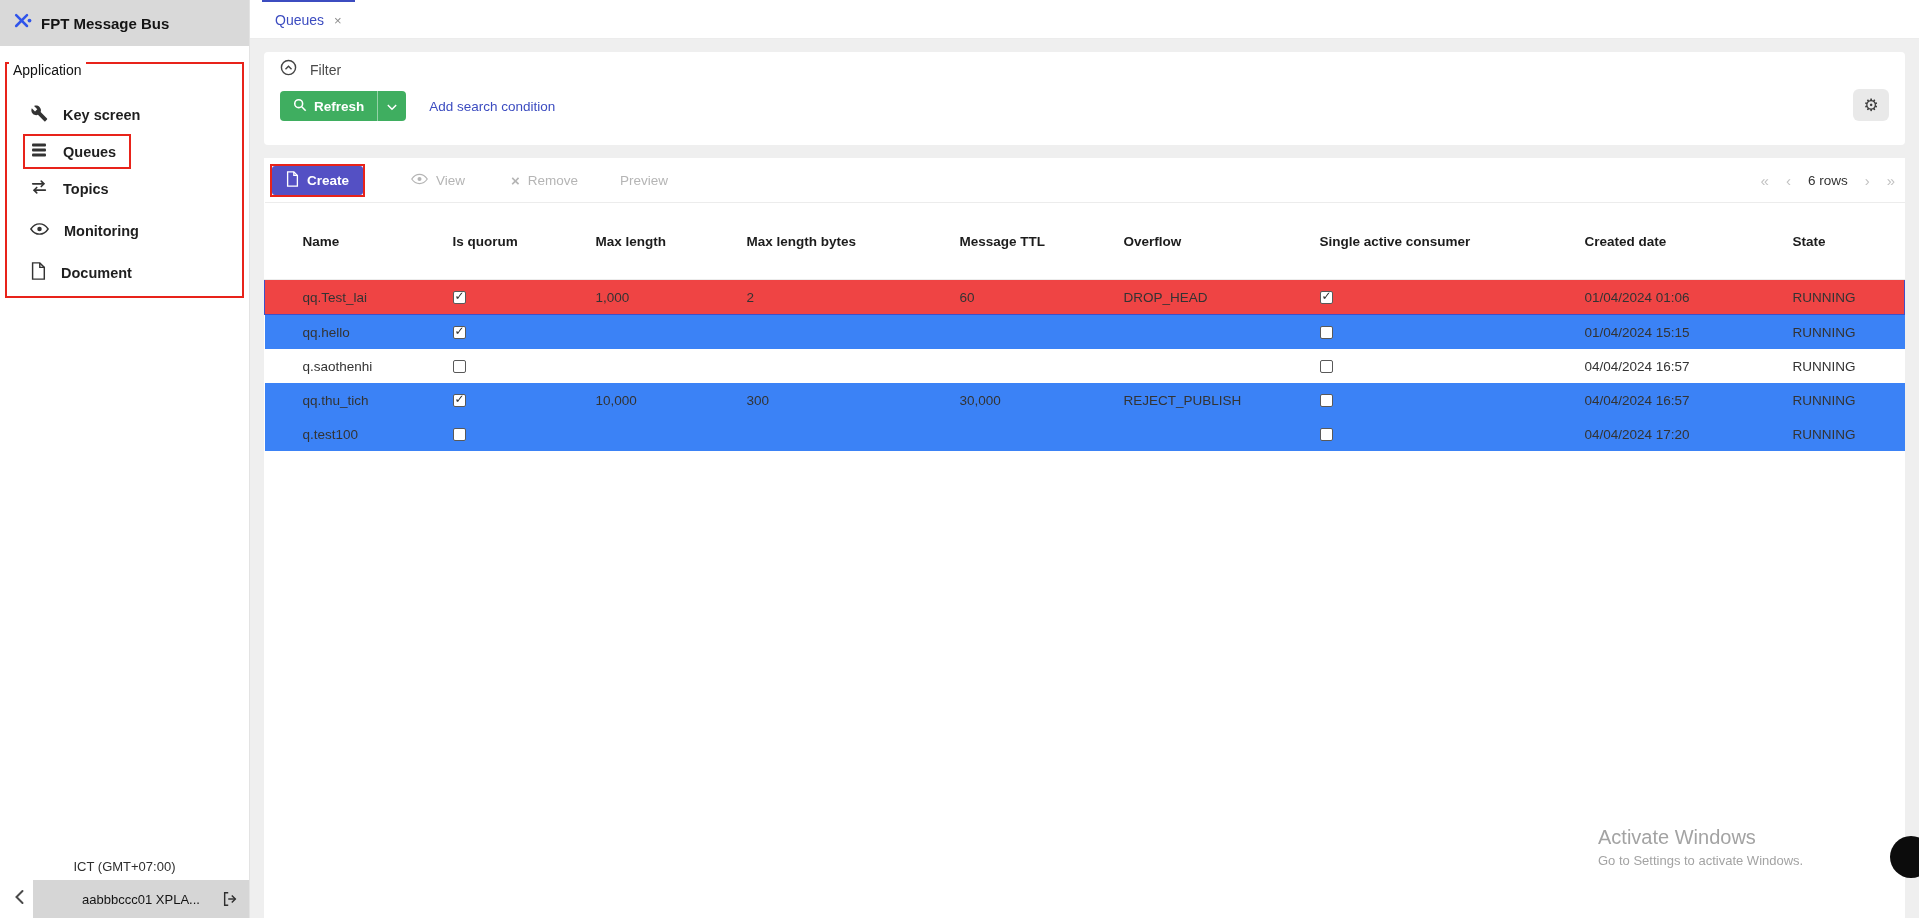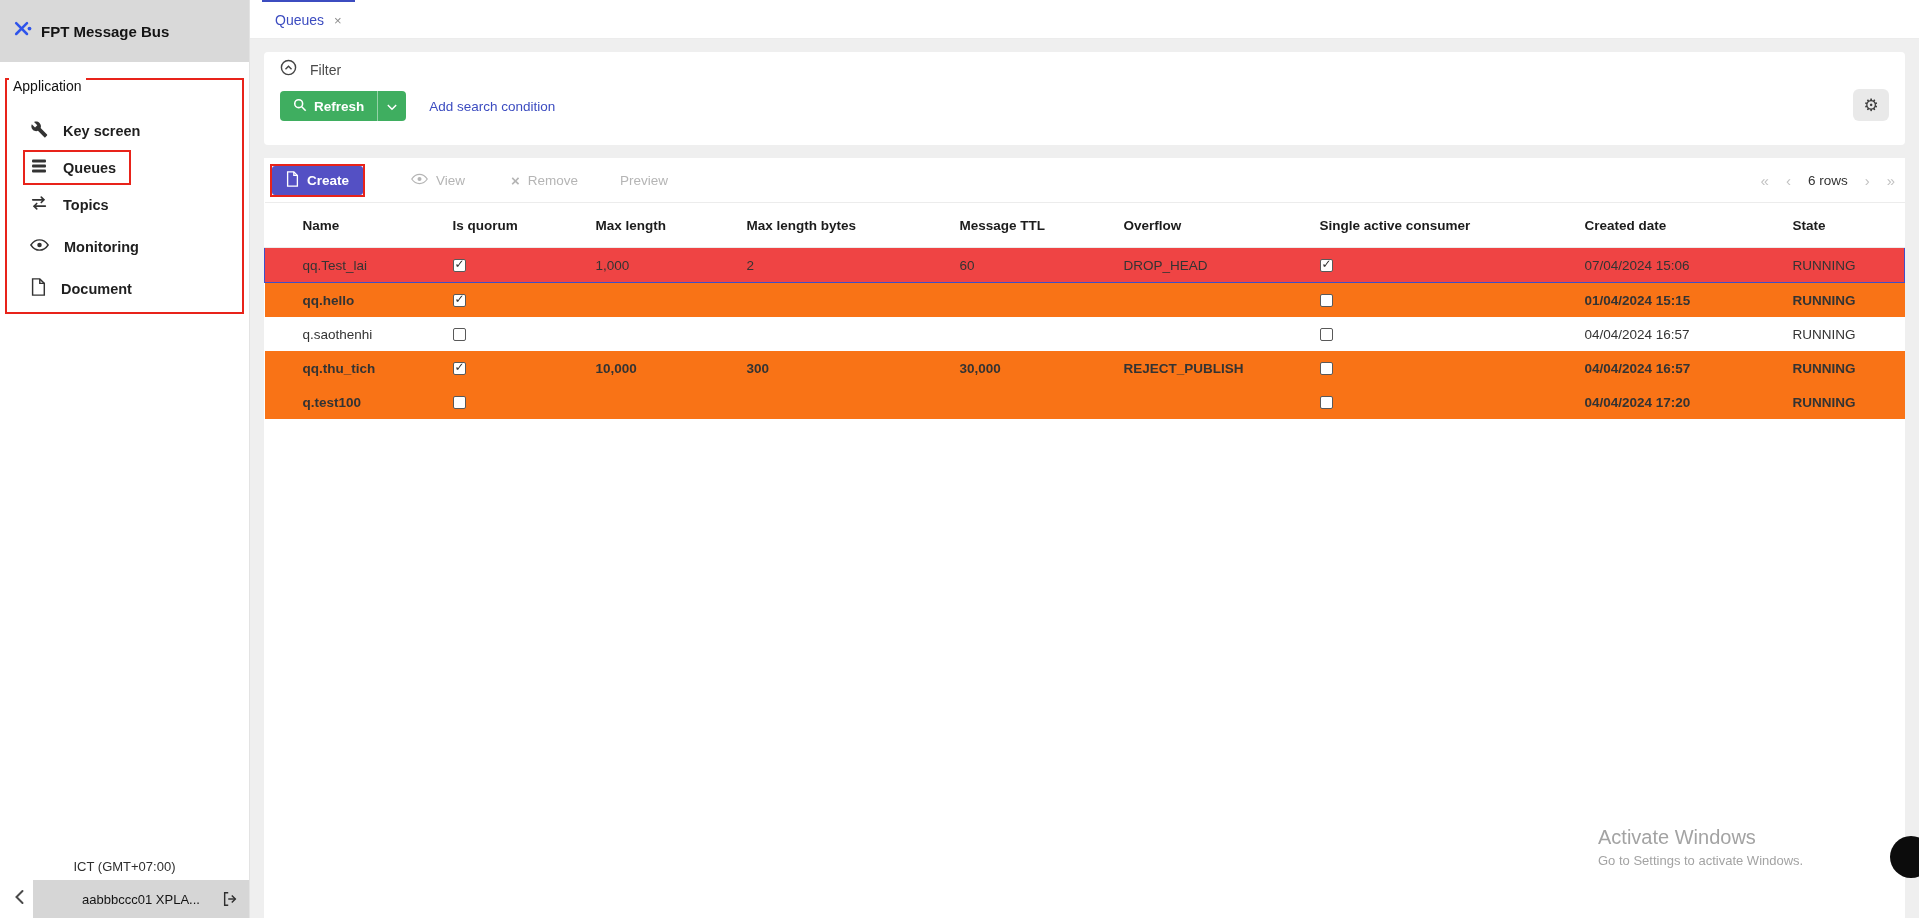--- a/index.html
+++ b/index.html
@@ -6,21 +6,21 @@
   body{
     width:1919px;height:918px;position:relative;overflow:hidden;
     background:#fff;font-family:"Liberation Sans",sans-serif;
     -webkit-font-smoothing:antialiased;
   }
   .app{display:flex;width:100%;height:100%;}
 
   
   .sidebar{width:249px;min-width:249px;background:#fff;border-right:1px solid #e3e3e3;
     display:flex;flex-direction:column;position:relative;}
-  .sidebar-header{height:38px;background:#d9d9d9;display:flex;align-items:center;gap:9px;padding:12px 12px;}
+  .sidebar-header{height:38px;background:#d9d9d9;display:flex;align-items:center;gap:9px;padding:4px 12px;}
   .sidebar-title{font-size:15px;font-weight:bold;color:#141414;}
   .sidebar-body{flex:1;position:relative;}
 
   .app-box{position:absolute;left:5px;top:16px;width:235px;height:232px;border:2px solid #e8231a;pointer-events:none;}
   .app-label{position:absolute;left:9px;top:24px;transform:translateY(-50%);background:#fff;
     padding:0 4px;font-size:14px;color:#111;z-index:2;}
 
   .nav{position:absolute;left:30px;top:50px;right:18px;}
   .nav-item{height:37px;display:flex;align-items:center;gap:15px;font-size:14.5px;
     color:#1f1f1f;font-weight:600;cursor:pointer;}
@@ -66,24 +66,24 @@
     font-size:13.5px;font-family:inherit;cursor:default;padding:0;}
   .tool-view{margin-left:46px;}
   .tool-remove{margin-left:46px;}
   .tool-preview{margin-left:42px;}
   .remove-x{font-size:15px;font-weight:bold;line-height:1;}
   .pagination{margin-left:auto;display:flex;align-items:center;gap:17px;color:#c2c2c2;font-size:15px;padding-right:2px;}
   .pg{cursor:pointer;line-height:1;}
   .pg-count{color:#333;font-size:13.5px;}
 
   table{width:100%;border-collapse:collapse;table-layout:fixed;}
-  th{font-size:13.5px;font-weight:bold;color:#1c1c1c;text-align:left;padding:0 8px;height:44px;
+  th{font-size:13.5px;font-weight:bold;color:#1c1c1c;text-align:left;padding:16px 8px;height:44px;
     border-top:1px solid #ececec;border-bottom:1px solid #ececec;white-space:nowrap;overflow:hidden;}
   td{font-size:13.5px;color:#333;padding:0 8px;height:34px;white-space:nowrap;overflow:hidden;}
-  tr.striped td{background:#f97316;font-weight:bold;}
+  tr.striped td{background:#3b82f6;}
   tr.selected td{background:#ef4444;border-top:1.5px solid #3f4fc8;border-bottom:1.5px solid #3f4fc8;}
   tr.selected td:first-child{border-left:1.5px solid #3f4fc8;}
   tr.selected td:last-child{border-right:1.5px solid #3f4fc8;}
 
   .checkbox{display:inline-block;width:13px;height:13px;border:1.5px solid #595959;border-radius:2px;
     position:relative;vertical-align:middle;background:#fff;box-sizing:border-box;}
   .checkbox.checked::after{content:"\2713";position:absolute;left:1px;top:-3px;font-size:12px;
     color:#2e2e2e;font-weight:bold;font-family:"DejaVu Sans",sans-serif;}
 
   .watermark{position:absolute;left:1598px;top:826px;color:#a3a3a3;}
@@ -312,21 +312,21 @@
           <tbody>
               <tr class="selected">
                 <td></td>
                 <td>qq.Test_lai</td>
                 <td><span class="checkbox checked"></span></td>
                 <td>1,000</td>
                 <td>2</td>
                 <td>60</td>
                 <td>DROP_HEAD</td>
                 <td><span class="checkbox checked"></span></td>
-                <td>07/04/2024 15:06</td>
+                <td>01/04/2024 01:06</td>
                 <td>RUNNING</td>
               </tr>
               <tr class="striped">
                 <td></td>
                 <td>qq.hello</td>
                 <td><span class="checkbox checked"></span></td>
                 <td></td>
                 <td></td>
                 <td></td>
                 <td></td>

